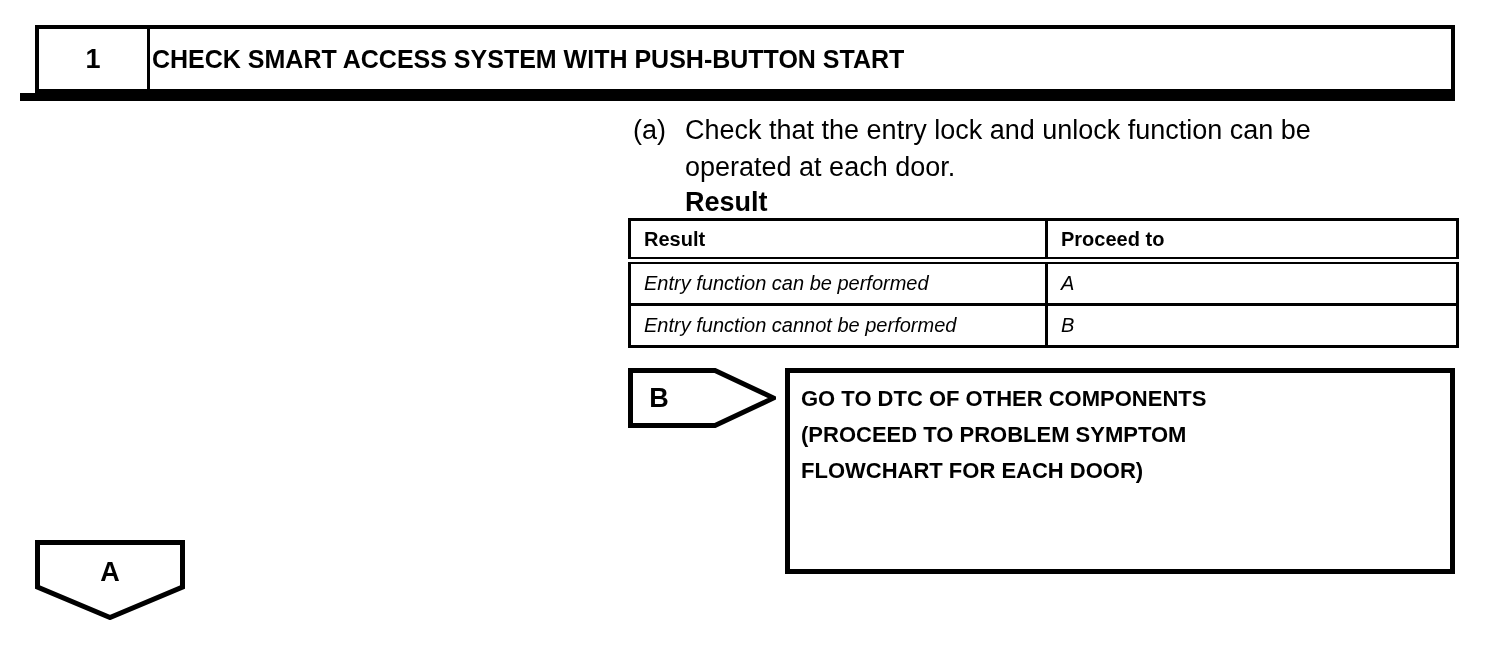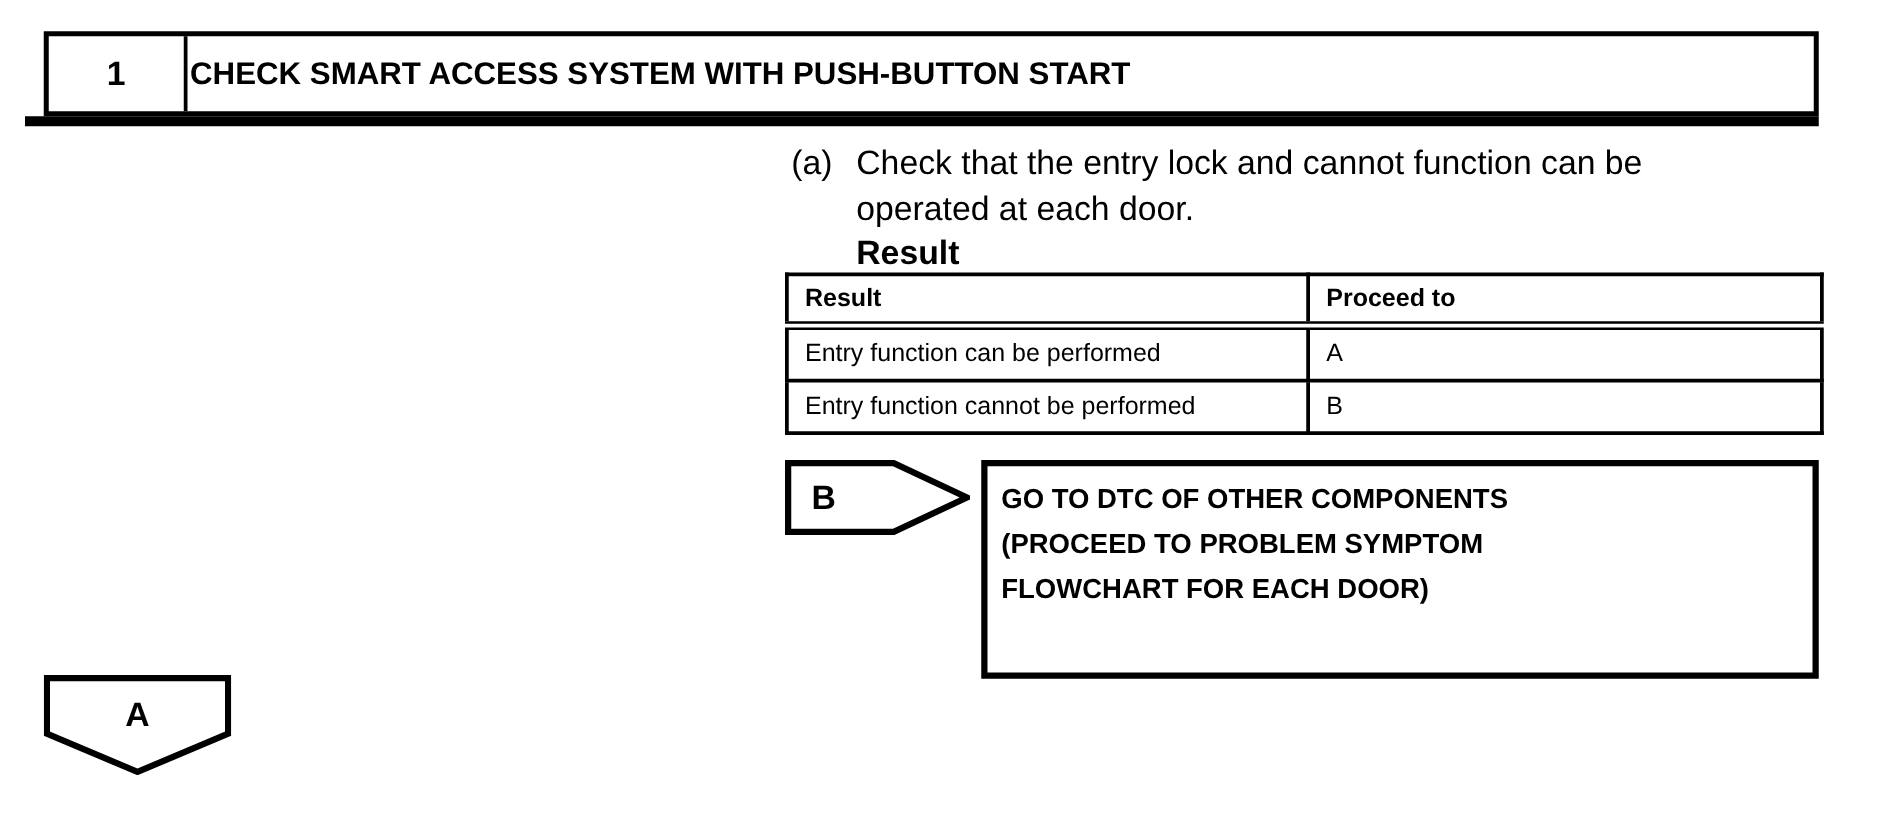--- a/index.html
+++ b/index.html
@@ -80,39 +80,39 @@
     text-align: left;
     vertical-align: middle;
     overflow: hidden;
     white-space: nowrap;
   }
   .result-table th {
     height: 36px;
     font-weight: bold;
     border-bottom: 7px double #000;
   }
-  .result-table td { height: 39px; font-weight: normal; }
+  .result-table td { height: 39px; font-weight: normal; font-style: italic; }
 
   
   .connector-b { position: absolute; left: 628px; top: 368px; width: 148px; height: 60px; }
   .connector-a { position: absolute; left: 35px;  top: 540px; width: 150px; height: 80px; }
   .connector-b svg, .connector-a svg { position: absolute; left: 0; top: 0; display: block; }
   .connector-label {
     position: absolute;
     display: flex; align-items: center; justify-content: center;
     font-weight: bold; font-size: 27px;
   }
   .connector-b .connector-label { left: 6px; top: 12px; width: 50px; height: 36px; }
   .connector-a .connector-label { left: 0; top: 14px; width: 150px; height: 37px; }
 
   
   .goto-box {
     position: absolute;
     left: 785px; top: 368px;
-    width: 670px; height: 175px;
+    width: 670px; height: 206px;
     box-sizing: border-box;
     border: 5px solid #000;
     padding: 8px 11px;
     font-size: 22px; font-weight: bold;
     line-height: 36px;
     white-space: pre-line;
     background: #fff;
   }
 </style>
 </head>
@@ -121,21 +121,21 @@
 <div class="page">
 
   <div class="step-header">
     <div class="step-number">1</div>
     <div class="step-title">CHECK SMART ACCESS SYSTEM WITH PUSH-BUTTON START</div>
   </div>
   <div class="step-underline"></div>
 
   <div class="instruction">
     <span class="instruction-marker">(a)</span>
-    <span class="instruction-text">Check that the entry lock and cannot function can be
+    <span class="instruction-text">Check that the entry lock and unlock function can be
 operated at each door.</span>
   </div>
 
   <div class="result-label">Result</div>
 
   <table class="result-table">
     <colgroup>
       <col style="width:417px">
       <col style="width:411px">
     </colgroup>

